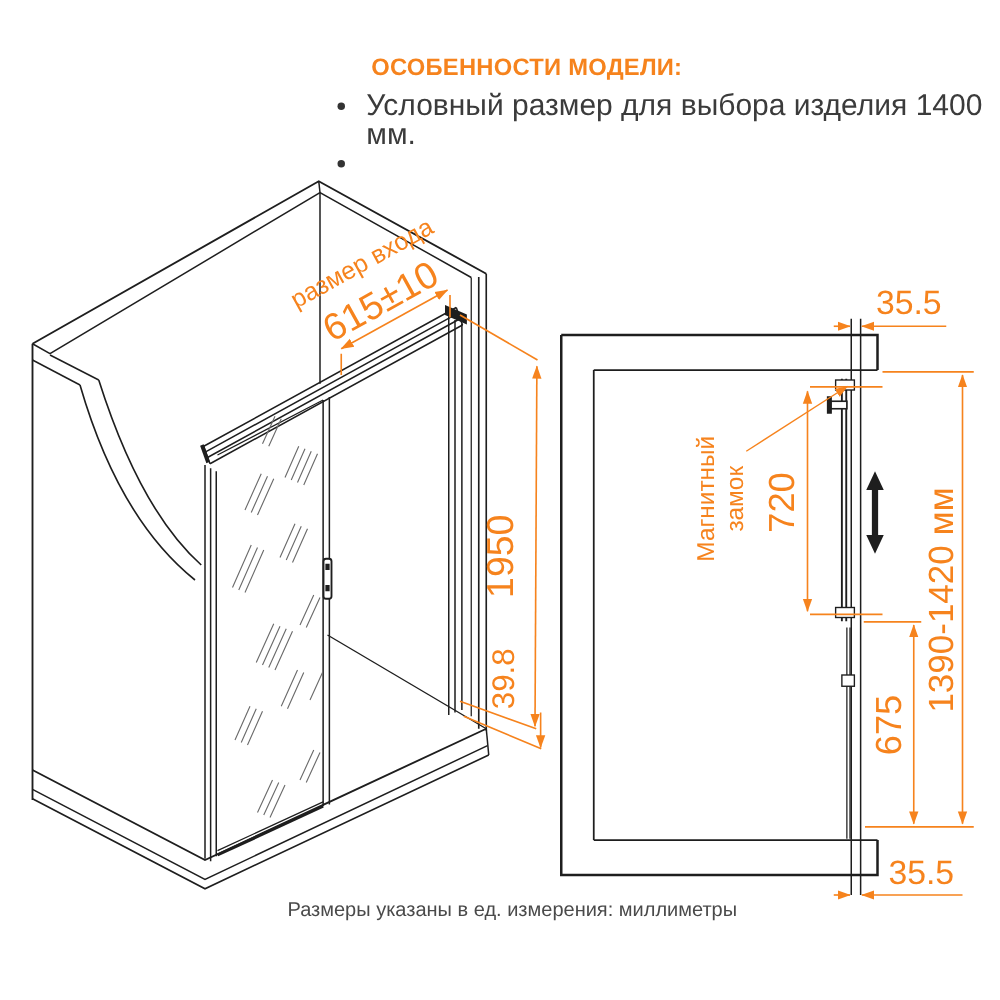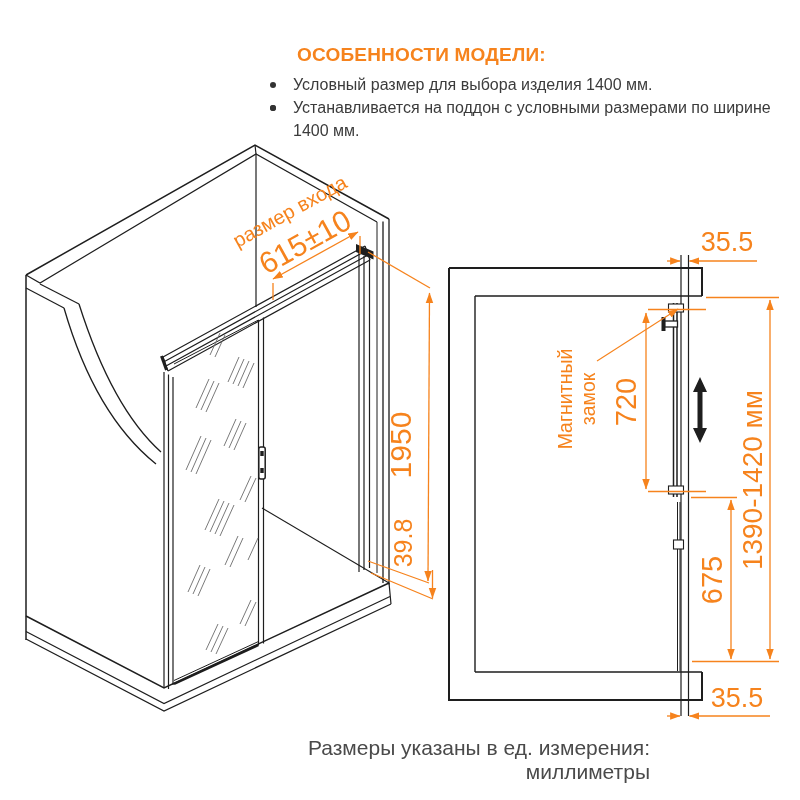--- a/index.html
+++ b/index.html
@@ -1,41 +1,40 @@
 <!DOCTYPE html>
 <html><head>
 <meta charset="utf-8">
 <style>
   html,body{margin:0;padding:0;background:#fff;}
   .page{position:relative;width:800px;height:800px;background:#fff;overflow:hidden;
         font-family:"Liberation Sans","DejaVu Sans",sans-serif;}
   .features{position:absolute;left:260px;top:44px;width:530px;}
   .features-title{font-size:19px;font-weight:700;color:#F6831D;margin-left:37px;letter-spacing:.2px;}
   .features-list{list-style:none;margin:7px 0 0 0;padding:0;}
-  .features-list li{position:relative;padding-left:33px;font-size:16px;line-height:23px;color:#3B3B3B;}
+  .features-list li{position:relative;padding-left:33px;font-size:24px;line-height:23px;color:#3B3B3B;}
   .features-list .dot{position:absolute;left:10px;top:9px;width:6px;height:6px;border-radius:50%;background:#333;}
   .art{position:absolute;left:0;top:0;}
   .lbl{position:absolute;color:#F6831D;font-weight:500;text-align:center;white-space:nowrap;}
   .rot90{transform:rotate(-90deg);}
   .rot29{transform:rotate(-29deg);}
   .magnet span{display:block;line-height:23px;}
-  .footer-note{position:absolute;left:230px;top:736px;width:420px;text-align:right;
-               font-size:21px;color:#4A4A4A;}
+  .footer-note{position:absolute;left:230px;top:720px;width:420px;text-align:left;
+               font-size:16px;color:#4A4A4A;}
 </style>
 </head>
 <body>
 
 <div class="page">
 
   <div class="features">
     <div class="features-title">ОСОБЕННОСТИ МОДЕЛИ:</div>
     <ul class="features-list">
       <li><span class="dot"></span><span>Условный размер для выбора изделия 1400 мм.</span></li>
       <li><span class="dot"></span></li>
-      <li><span class="dot"></span><span>Устанавливается на поддон с условными размерами по ширине 1400 мм.</span></li>
     </ul>
   </div>
 
   <svg class="art" width="800" height="800" viewBox="0 0 800 800">
     <defs>
       <marker id="mE" viewBox="0 0 10 8" refX="9" refY="4" markerWidth="11" markerHeight="9" orient="auto" markerUnits="userSpaceOnUse">
         <path d="M0,0.6 L9.5,4 L0,7.4 Z" fill="#F6831D"></path>
       </marker>
       <marker id="mS" viewBox="0 0 10 8" refX="9" refY="4" markerWidth="11" markerHeight="9" orient="auto-start-reverse" markerUnits="userSpaceOnUse">
         <path d="M0,0.6 L9.5,4 L0,7.4 Z" fill="#F6831D"></path>

